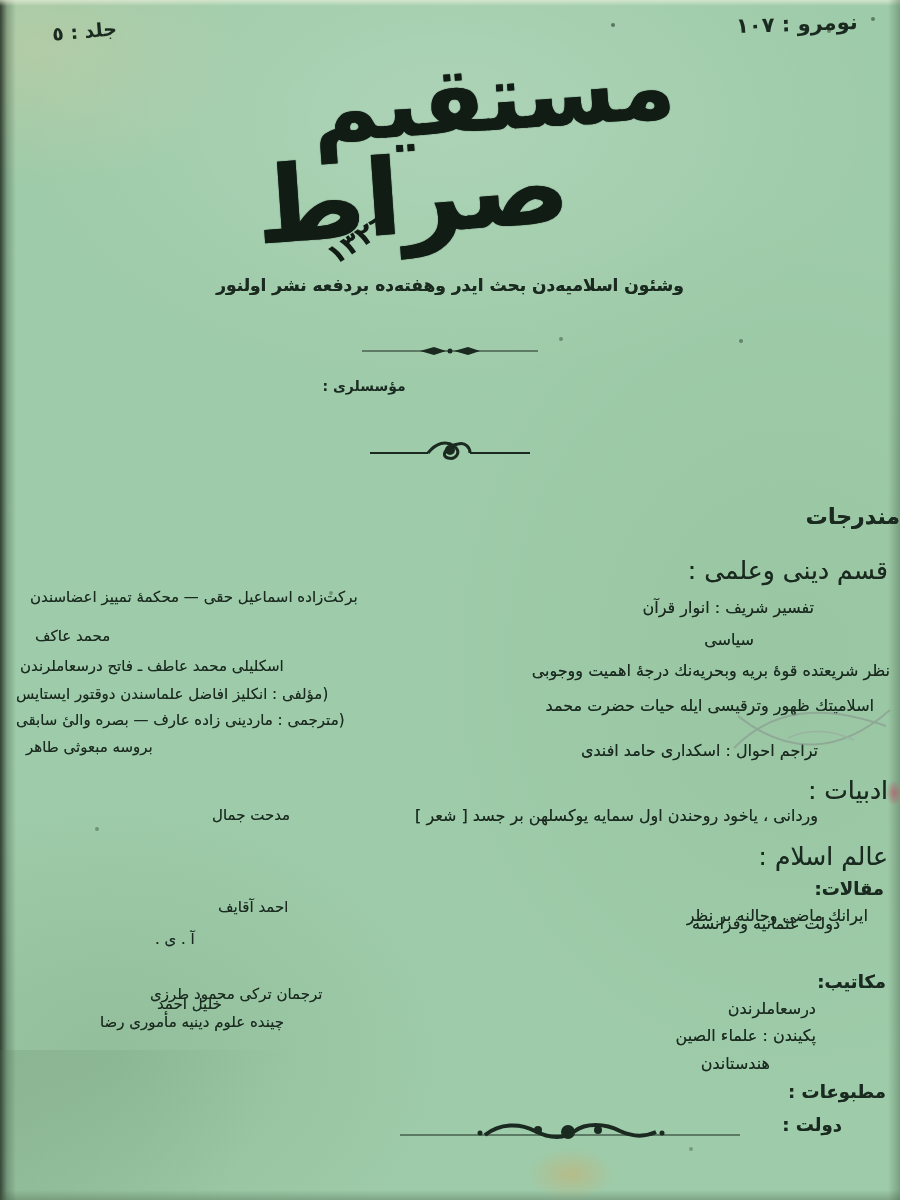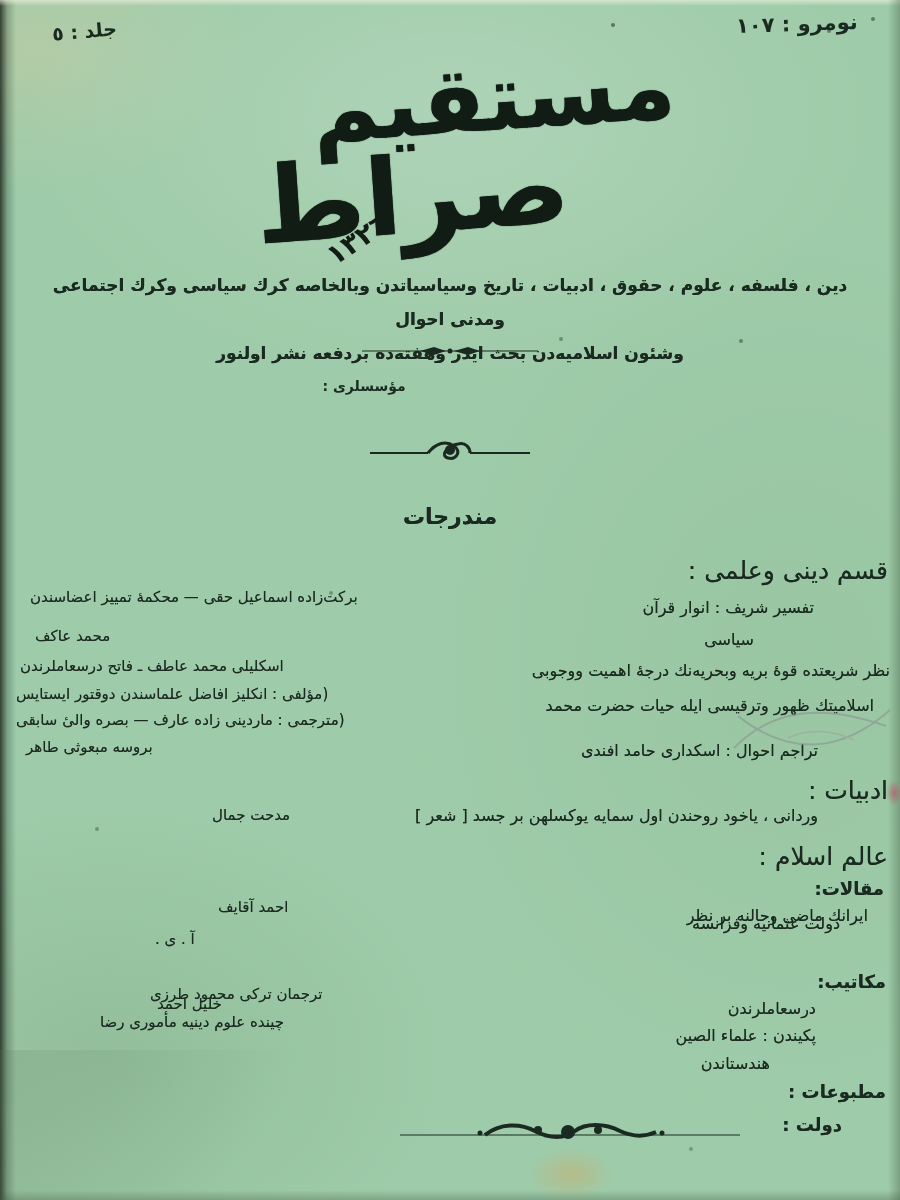--- a/index.html
+++ b/index.html
@@ -45,21 +45,21 @@
   .callig .yr{position:absolute;left:318px;top:186px;font-size:28px;font-weight:bold;transform:rotate(-30deg);white-space:nowrap;}
 
   .subtitle{position:absolute;left:40px;top:268px;width:820px;text-align:center;
     font-size:17px;font-weight:bold;line-height:2.0;text-shadow:0 0 .5px rgba(22,38,28,.8);}
   .orn-arrow{position:absolute;left:50%;top:344px;transform:translateX(-50%);}
   .founders{position:absolute;left:0;top:378px;width:728px;text-align:center;}
   .f-label{font-size:14px;font-weight:bold;margin-bottom:6px;}
   .f-names{font-size:19px;font-weight:bold;text-shadow:0 0 .5px rgba(22,38,28,.8);}
   .orn-floral{position:absolute;left:50%;top:438px;transform:translateX(-50%);}
 
-  .toc-head{position:absolute;left:0;top:504px;width:900px;text-align:center;
+  .toc-head{position:absolute;left:0;top:504px;width:900px;
     font-size:22px;font-weight:bold;text-shadow:0 0 .6px rgba(22,38,28,.9);}
 
   .tl{position:absolute;white-space:nowrap;text-shadow:0 0 .4px rgba(22,38,28,.7);}
   .tl.hdr{font-size:25px;font-weight:normal;margin-left:32px;}
   .tl.sub{font-size:18px;font-weight:bold;}
   .tl.item{font-size:16px;}
   .auth{position:absolute;white-space:nowrap;font-size:15px;text-shadow:0 0 .4px rgba(22,38,28,.6);}
 
   .orn-footer{position:absolute;left:400px;top:1118px;}
   .scribble{position:absolute;left:728px;top:700px;opacity:.65;}
@@ -81,21 +81,20 @@
   <span class="vol" dir="rtl">جلد : ٥</span>
   <span class="issue" dir="rtl">نومرو : ١٠٧</span>
 
   <div class="callig">
     <span class="w1" dir="rtl">مستقيم</span>
     <span class="w2" dir="rtl">صراط</span>
     <span class="yr" dir="rtl">١٣٢٦</span>
   </div>
 
   <div class="subtitle" dir="rtl">
-    <div>دين ، فلسفه ، علوم ، حقوق ، ادبيات ، تاريخ وسياسياتدن وبالخاصه كرك سياسى وكرك اجتماعى ومدنى احوال</div>
     <div>وشئون اسلاميه‌دن بحث ايدر وهفته‌ده بردفعه نشر اولنور</div>
   </div>
 
   <svg class="orn-arrow" width="180" height="14" viewBox="0 0 180 14">
     <line x1="2" y1="7" x2="178" y2="7" stroke="#1b2a20" stroke-width="1"></line>
     <polygon points="60,7 74,3 86,7 74,11" fill="#1b2a20"></polygon>
     <circle cx="90" cy="7" r="2.5" fill="#1b2a20"></circle>
     <polygon points="94,7 108,3 120,7 108,11" fill="#1b2a20"></polygon>
   </svg>
 

